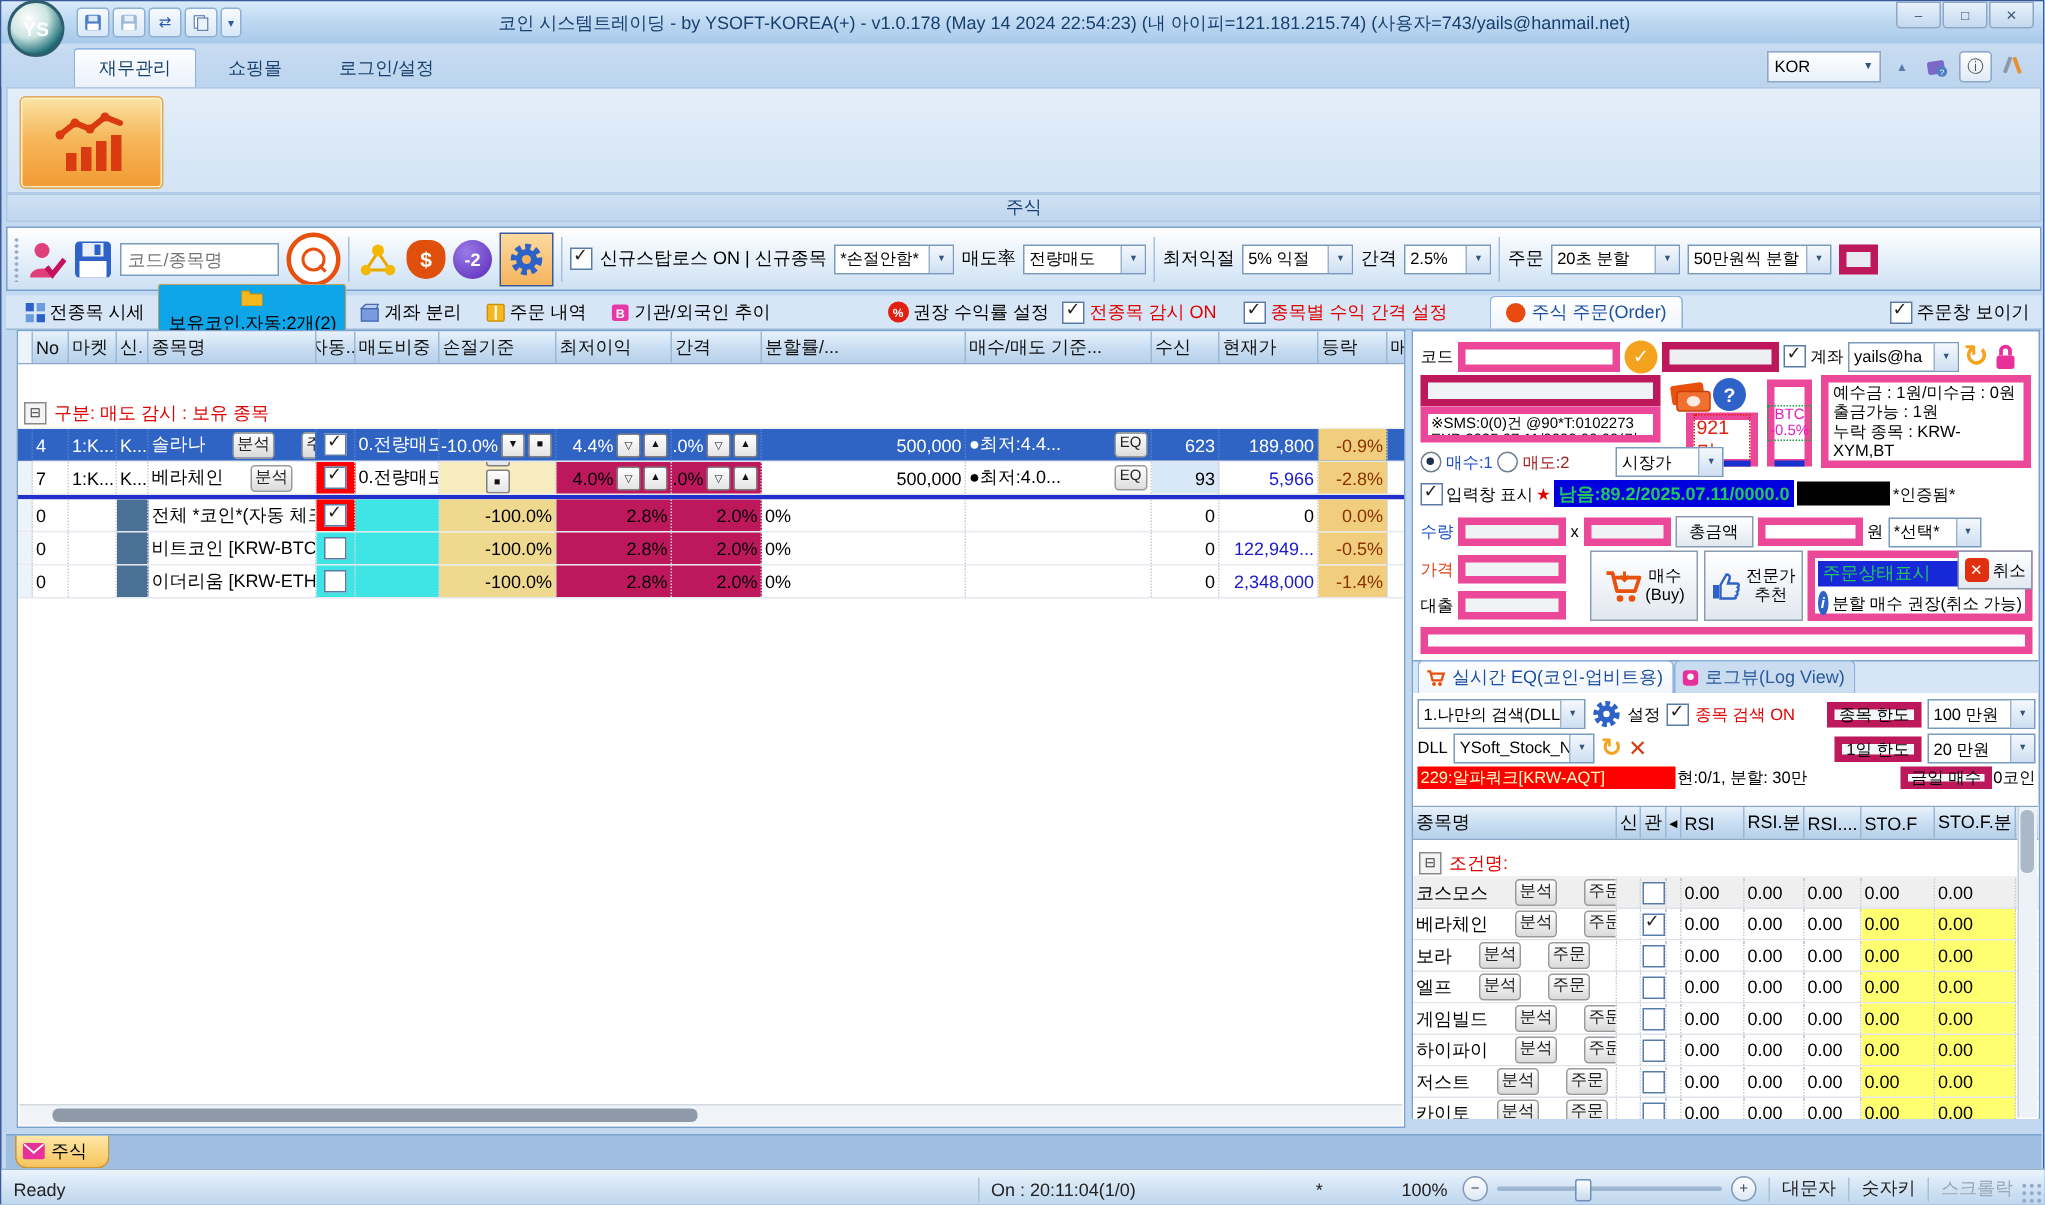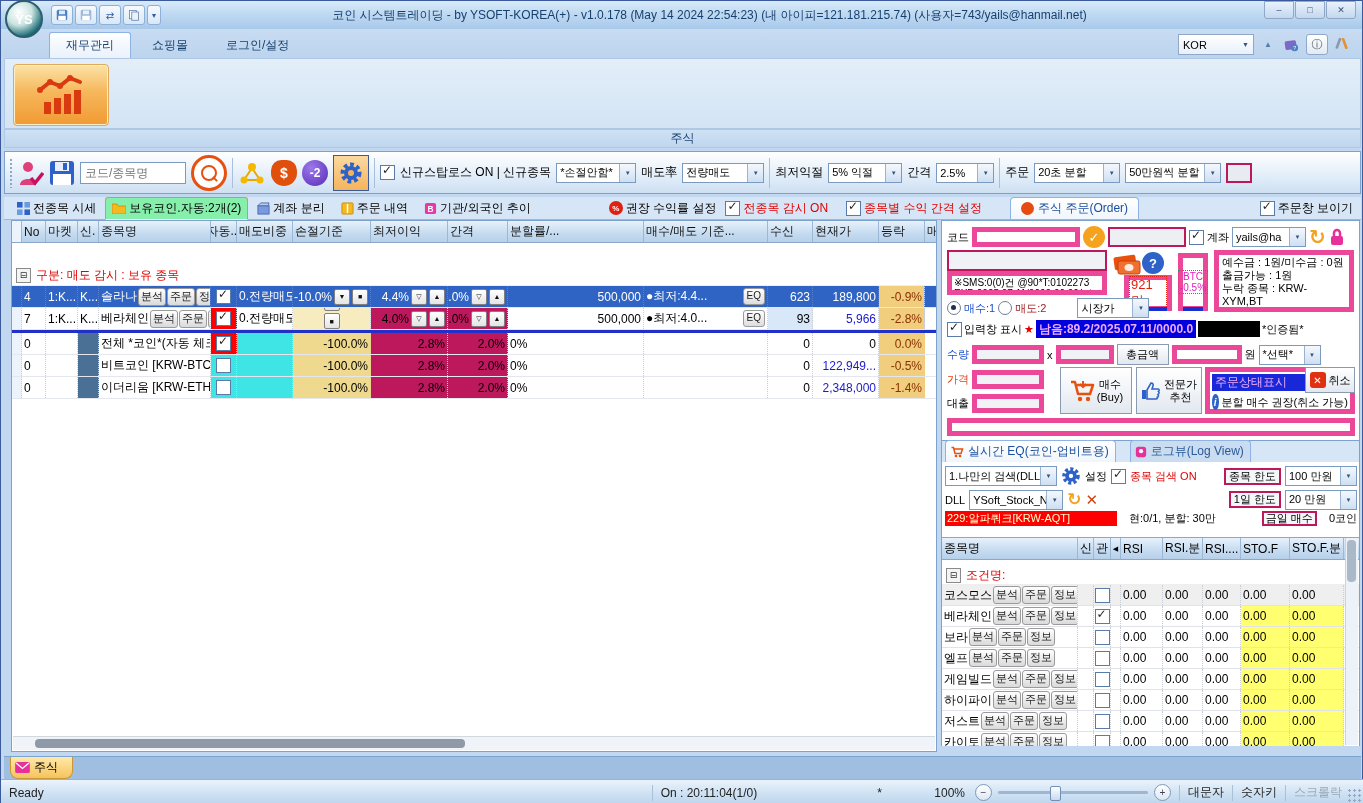--- a/index.html
+++ b/index.html
@@ -38,37 +38,37 @@
   .cbx{width:13px;height:13px;border:1px solid #5A7AA8;background:#fff;position:relative;display:inline-block;vertical-align:middle;flex:none;}
   .cbx.on::after{content:"✓";position:absolute;left:1px;top:-3px;font-size:12px;font-weight:bold;color:#222;}
   .dd{height:20px;border:1px solid #7A9AC0;background:#fff;display:flex;align-items:center;box-sizing:border-box;}
   .dd .txt{padding:0 3px;white-space:nowrap;overflow:hidden;flex:1;font-size:11px;}
   .dd .ar{width:15px;align-self:stretch;border-left:1px solid #9AB4D0;background:linear-gradient(#F4F8FC,#CEDFF2);display:flex;align-items:center;justify-content:center;}
   .dd .ar::after{content:"▼";font-size:6px;color:#34557E;}
   .lbl{white-space:nowrap;}
   
   .subtabs{position:absolute;left:3px;top:196px;width:1357px;height:23px;display:flex;align-items:center;background:#D7E6F6;border-bottom:1px solid #9AB8D8;padding-left:6px;box-sizing:border-box;gap:2px;}
   .stab{display:flex;align-items:center;gap:3px;padding:2px 6px;font-size:12px;border:1px solid transparent;white-space:nowrap;}
-  .stab.active{background:#86efac;border-color:#C0A060;border-bottom-color:#FFF7E8;border-radius:3px 3px 0 0;}
+  .stab.active{background:#0ea5e9;border-color:#C0A060;border-bottom-color:#FFF7E8;border-radius:3px 3px 0 0;flex-direction:column;}
   .redchk{color:#E00000;display:flex;align-items:center;gap:3px;font-size:12px;white-space:nowrap;}
   .ordertab{display:flex;align-items:center;gap:4px;background:linear-gradient(#FFFFFF,#F0F6FC);border:1px solid #8DB2E3;border-bottom:none;border-radius:4px 4px 0 0;padding:2px 10px;color:#1A4E9E;font-size:12px;white-space:nowrap;}
   
   .main{position:absolute;left:3px;top:219px;width:1357px;height:534px;background:#C2D8F0;}
   .holdings{position:absolute;left:7px;top:0;width:926px;height:532px;background:#fff;border:1px solid #7DA2CE;box-sizing:border-box;}
   .thead{display:flex;height:21px;background:linear-gradient(#E7F1FB,#C5DBF0 60%,#B7D0EA);border-bottom:1px solid #8CA8C8;}
   .thead .cell{border-right:1px solid #9DB8D4;font-size:12px;color:#111;}
   .cell{display:flex;align-items:center;padding:0 2px;box-sizing:border-box;overflow:hidden;white-space:nowrap;flex:none;}
   .trow{display:flex;height:21px;border-bottom:1px solid #E4E8EE;background:#fff;}
   .trow .cell{border-right:1px dotted #C8CDD6;font-size:12px;}
   .cw0{width:10px;background:#EDF3FA;}
   .cw1{width:24px}.cw2{width:32px}.cw3{width:21px}.cw4{width:112px}.cw5{width:26px;justify-content:center;}
   .cw6{width:56px}.cw7{width:78px}.cw8{width:77px}.cw9{width:60px}.cw10{width:136px}
   .cw11{width:124px}.cw12{width:45px}.cw13{width:66px}.cw14{width:46px}.cw15{flex:1;border-right:none!important;}
   .num{justify-content:flex-end;gap:2px;}
-  .mb{height:16px;padding:0 2px;margin-left:1px;border:1px solid #9A9A9A;border-radius:3px;background:linear-gradient(#FFFFFF,#DADADA);font-size:11px;line-height:14px;color:#222;flex:none;}
+  .mb{height:16px;padding:0 2px;margin-left:18px;border:1px solid #9A9A9A;border-radius:3px;background:linear-gradient(#FFFFFF,#DADADA);font-size:11px;line-height:14px;color:#222;flex:none;}
   .sp{width:14px;height:14px;border:1px solid #808080;background:linear-gradient(#FFF,#E4E4E4);font-size:7px;display:flex;align-items:center;justify-content:center;flex:none;color:#111;border-radius:2px;}
   .eqb{height:15px;padding:0 3px;border:1px solid #9A9A9A;border-radius:3px;background:linear-gradient(#FFF,#DDD);font-size:10px;line-height:13px;color:#222;margin-left:auto;flex:none;}
   .grouprow{display:flex;align-items:center;height:20px;padding-left:4px;gap:5px;background:#fff;border-bottom:1px solid #EEE;}
   .colbox{width:13px;height:13px;border:1px solid #8A8A8A;background:#F4F4F4;font-size:9px;display:flex;align-items:center;justify-content:center;color:#333;}
   .grouptxt{color:#E00000;font-size:12px;}
   .trow.sel{background:#2F64C4;}
   .trow.sel .cell{color:#fff;border-right-color:#5580D0;}
   .trow.sel .cw0{background:#2F64C4;}
   .bluetxt{color:#1A1ACC;}
   .trow .cell.pylw{background:#F6ECC0;flex-direction:column;}
@@ -79,30 +79,30 @@
   .trow .cell.lblue{background:#D8E8F8;}
   .trow .cell.chgy{background:#F0CE7E;color:#8B3000;}
   .trow .cell.darkcell{background:#4A7096;}
   .rowdiv{height:3px;background:#2030C8;}
   .hscroll{position:absolute;left:1px;bottom:1px;width:922px;height:13px;background:#F0F4F8;border-top:1px solid #D0D8E0;}
   .hthumb{position:absolute;left:22px;top:2px;width:430px;height:9px;background:#8E9AA8;border-radius:4px;}
   
   .orderpanel{position:absolute;left:937px;top:0;width:419px;height:526px;background:#fff;border:1px solid #7DA2CE;box-sizing:border-box;font-size:11px;}
   .op-row{position:absolute;display:flex;align-items:center;gap:3px;}
   .sunken{border:5px solid #ec4899;background:#fff;box-sizing:border-box;}
-  .graybox{border:2px solid #be185d;background:#F2F4F6;box-sizing:border-box;}
+  .graybox{border:5px solid #be185d;background:#F2F4F6;box-sizing:border-box;}
   .circleico{border-radius:50%;display:flex;align-items:center;justify-content:center;color:#fff;font-weight:bold;}
   .blueunder{position:absolute;height:4px;background:#1830D0;left:0;right:0;bottom:-5px;}
   .radio{width:12px;height:12px;border:1px solid #708090;border-radius:50%;background:#fff;position:relative;flex:none;}
   .radio.on::after{content:"";position:absolute;left:3px;top:3px;width:5px;height:5px;border-radius:50%;background:#203050;}
-  .bluebar{background:#0000DE;color:#f0abfc;font-weight:bold;font-size:12px;display:flex;align-items:center;padding:0 3px;white-space:nowrap;overflow:hidden;}
+  .bluebar{background:#0000DE;color:#22c55e;font-weight:bold;font-size:12px;display:flex;align-items:center;padding:0 3px;white-space:nowrap;overflow:hidden;}
   .btn3d{border:1px solid #8A9AB0;background:linear-gradient(#FFFFFF,#E2E8F0);display:flex;align-items:center;justify-content:center;box-sizing:border-box;}
   .redstar{color:#E00000;}
   
-  .eqtabs{position:absolute;left:0;top:219px;width:417px;height:22px;background:#D7E6F6;display:flex;align-items:flex-end;padding-left:3px;box-sizing:border-box;gap:14px;border-top:1px solid #7DA2CE;}
+  .eqtabs{position:absolute;left:0;top:219px;width:417px;height:22px;background:#D7E6F6;display:flex;align-items:flex-end;padding-left:3px;box-sizing:border-box;gap:0;border-top:1px solid #7DA2CE;}
   .eqtab{display:flex;align-items:center;gap:4px;padding:2px 6px 2px 4px;font-size:12px;color:#1A4E9E;border:1px solid #8DB2E3;border-bottom:none;border-radius:4px 4px 0 0;background:linear-gradient(#FFFFFF,#F0F6FC);white-space:nowrap;}
   .eqtab.inactive{background:#C9DCF0;color:#2A5A9A;}
   .alertbar{background:#FF0000;color:#FFFFC8;display:flex;align-items:center;padding:0 2px;font-size:11px;white-space:nowrap;overflow:hidden;}
   .disc{color:#909090;font-size:9px;white-space:nowrap;overflow:hidden;}
   
   .watch{position:absolute;left:0;top:316px;width:417px;height:209px;overflow:hidden;background:#fff;}
   .wthead{display:flex;height:21px;background:linear-gradient(#E7F1FB,#C5DBF0 60%,#B7D0EA);border-bottom:1px solid #8CA8C8;border-top:1px solid #8CA8C8;}
   .wthead .cell{border-right:1px solid #9DB8D4;font-size:12px;}
   .wrow{display:flex;height:20px;border-bottom:1px solid #E0E4EA;background:#fff;}
   .wrow .cell{border-right:1px dotted #C8CDD6;font-size:12px;}
@@ -726,21 +726,21 @@
         <span style="color:#F5A31E;font-size:17px;font-weight:bold;">↻</span>
         <span style="color:#D04010;font-size:15px;font-weight:bold;">✕</span>
         <div class="graybox" style="height:17px;display:flex;align-items:center;padding:2px 3px;background:#F4F6F8;margin-left:auto;">
             <span>1일 한도</span>
           </div>
         <div class="dd" style="width:72px;">
             <span class="txt">20 만원</span>
             <span class="ar"></span>
           </div>
       </div>
-      <div class="op-row" style="left:3px;top:290px;width:412px;gap:12px;">
+      <div class="op-row" style="left:3px;top:290px;width:412px;gap:1px;">
         <div class="alertbar" style="width:168px;height:15px;">
             <span>229:알파쿼크[KRW-AQT]</span>
           </div>
         <span style="font-size:11px;">현:0/1, 분할: 30만</span>
         <div class="graybox" style="height:15px;display:flex;align-items:center;padding:0 2px;background:#F4F6F8;margin-left:auto;">
             <span>금일 매수</span>
           </div>
         <span>0코인</span>
       </div>
 

